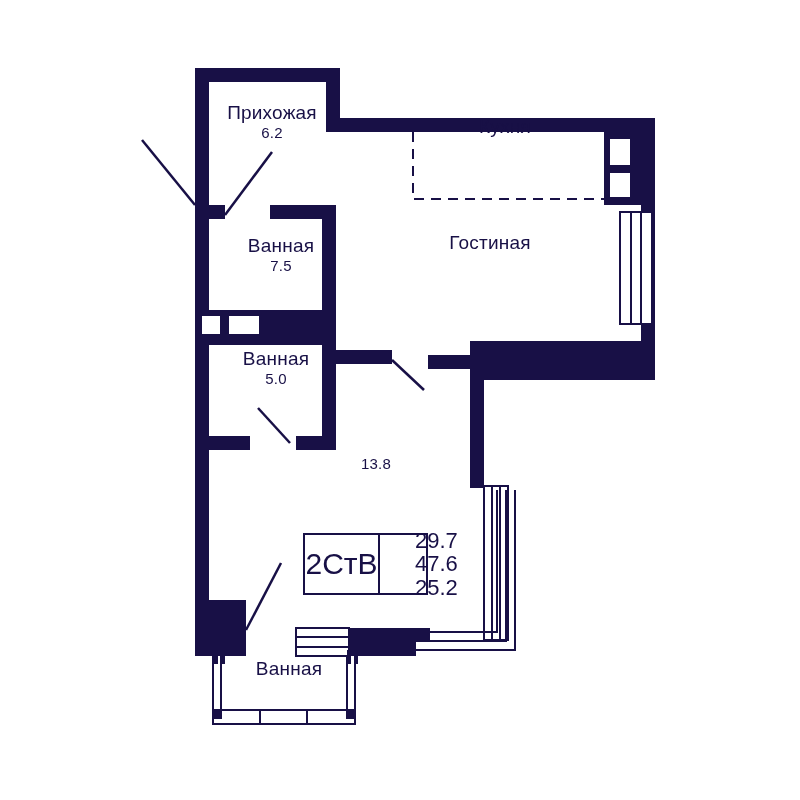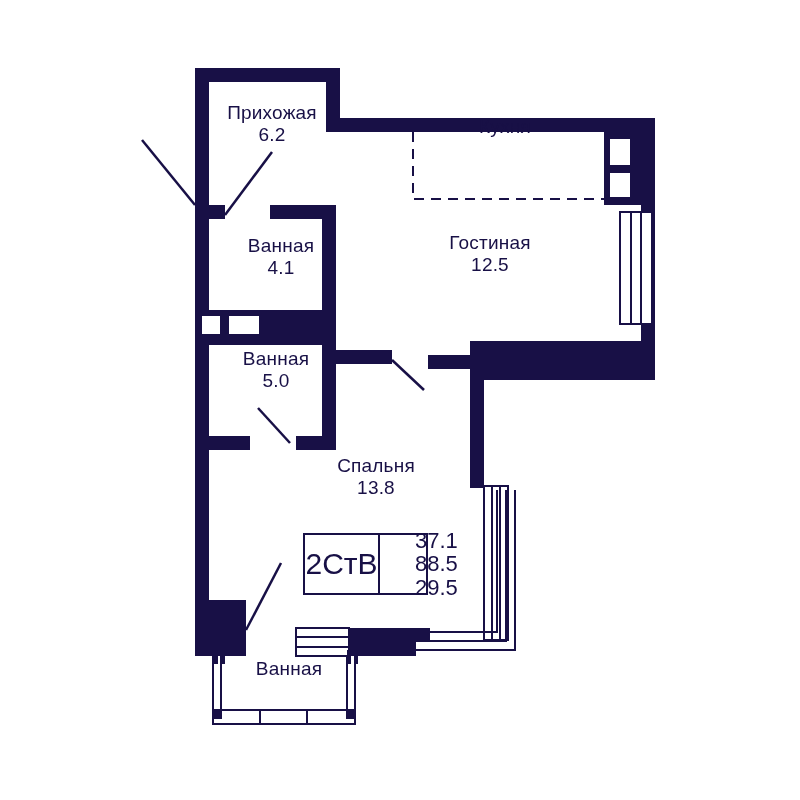--- a/index.html
+++ b/index.html
@@ -35,21 +35,21 @@
     white-space: nowrap;
     pointer-events: none;
   }
   .room-label .rname {
     display: block;
     font-size: 19px;
     letter-spacing: 0.2px;
   }
   .room-label .rarea {
     display: block;
-    font-size: 19px;
+    font-size: 15px;
     letter-spacing: 0.2px;
   }
   
   #info-box {
     position: absolute;
     box-sizing: border-box;
     border: 2px solid #181046;
     background: #ffffff;
     display: flex;
     align-items: stretch;
@@ -192,44 +192,42 @@
     <span class="rname">Прихожая</span>
     <span class="rarea">6.2</span>
   </div>
 
   <div class="room-label" id="lbl-kitchen" style="left:405px; top:116px; width:200px;">
     <span class="rname">Кухня</span>
   </div>
 
   <div class="room-label" id="lbl-bathroom1" style="left:181px; top:235px; width:200px;">
     <span class="rname">Ванная</span>
-    <span class="rarea">4.1</span>
+    <span class="rarea">7.5</span>
   </div>
 
   <div class="room-label" id="lbl-livingroom" style="left:390px; top:232px; width:200px;">
     <span class="rname">Гостиная</span>
-    <span class="rarea">12.5</span>
   </div>
 
   <div class="room-label" id="lbl-bathroom2" style="left:176px; top:348px; width:200px;">
     <span class="rname">Ванная</span>
     <span class="rarea">5.0</span>
   </div>
 
   <div class="room-label" id="lbl-bedroom" style="left:276px; top:455px; width:200px;">
-    <span class="rname">Спальня</span>
     <span class="rarea">13.8</span>
   </div>
 
   <div class="room-label" id="lbl-balcony" style="left:189px; top:658px; width:200px;">
     <span class="rname">Ванная</span>
   </div>
 
   <div id="info-box" style="left:303px; top:533px; width:125px; height:62px;">
     <div id="info-type" style="width:75px;">2СтВ</div>
     <div id="info-areas">
-      <span>37.1</span>
-      <span>88.5</span>
-      <span>29.5</span>
+      <span>29.7</span>
+      <span>47.6</span>
+      <span>25.2</span>
     </div>
   </div>
 
 </div>
 
 </body></html>

